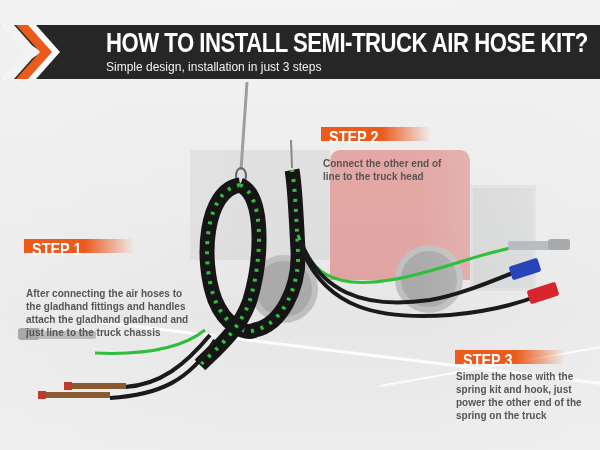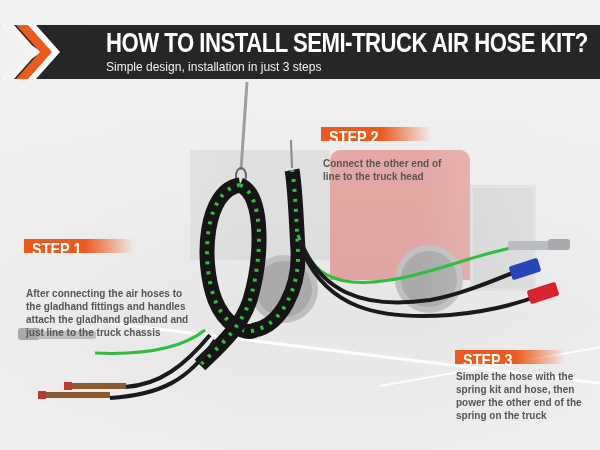--- a/index.html
+++ b/index.html
@@ -114,17 +114,17 @@
     <div>line to the truck head</div>
   </div>
 </div>
 
 <div>
   <div class="step-tag" style="left:455px;top:337px;margin-top:13px;">
     <span class="step-label">STEP 3</span>
   </div>
   <div class="step-text" style="left:456px;top:370px;">
     <div>Simple the hose with the</div>
-    <div>spring kit and hose, then</div>
+    <div>spring kit and hook, just</div>
     <div>power the other end of the</div>
     <div>spring on the truck</div>
   </div>
 </div>
 
 </body></html>

